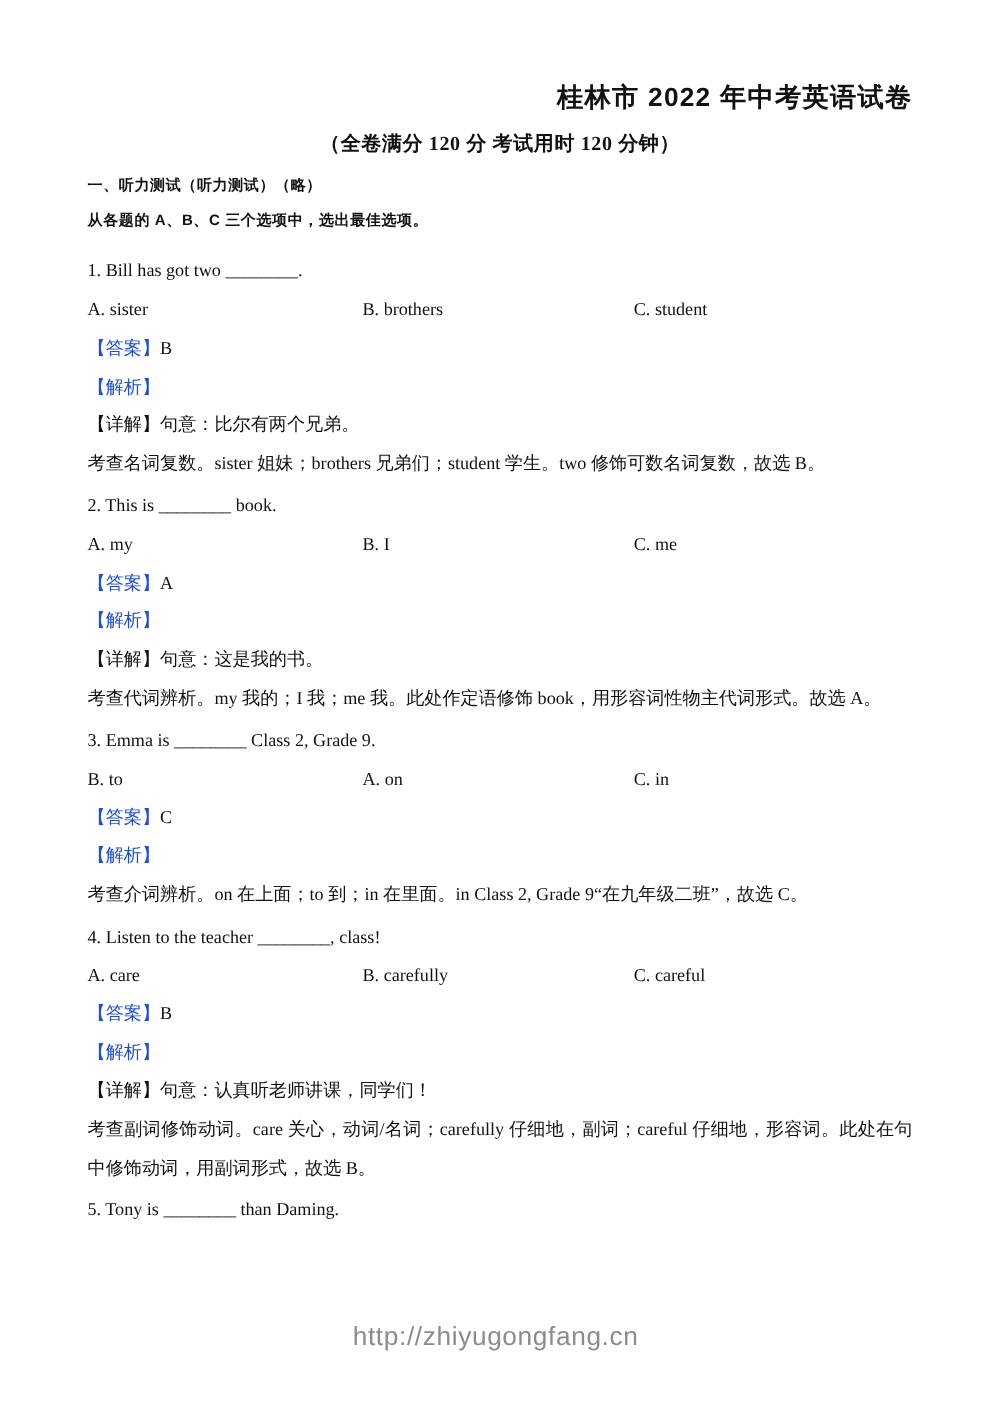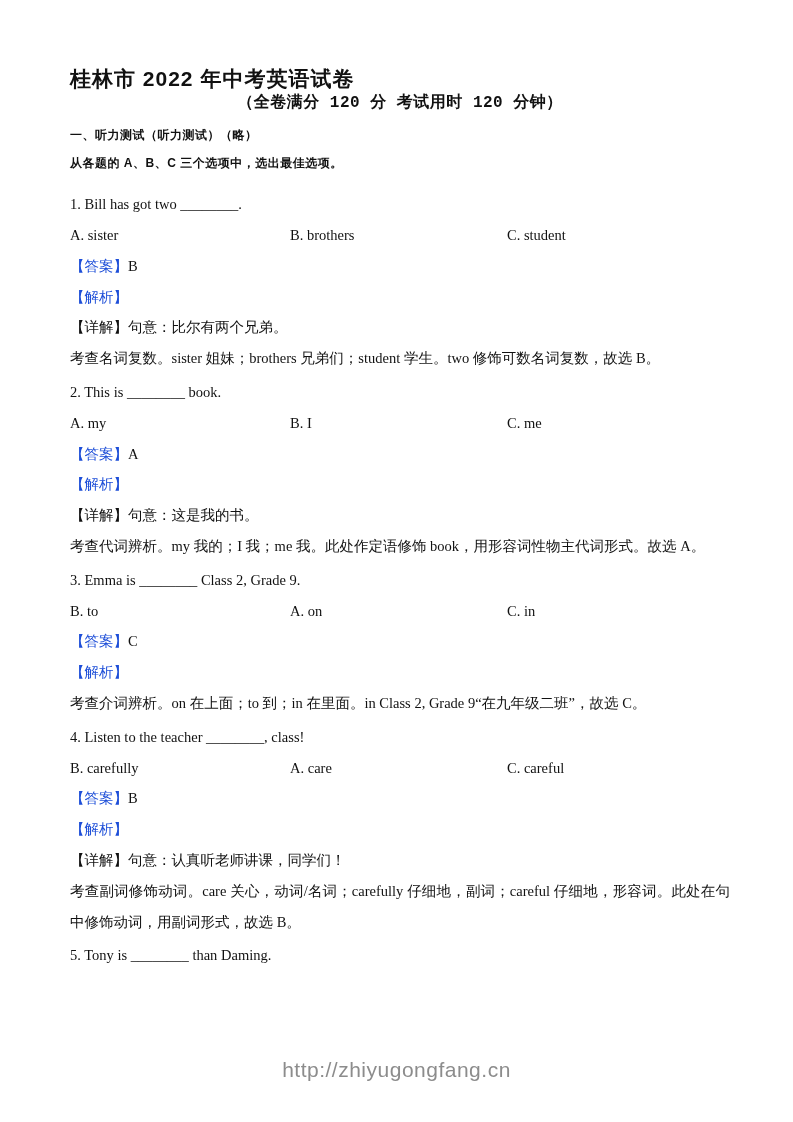--- a/index.html
+++ b/index.html
@@ -11,33 +11,33 @@
     margin: 0 auto;
     background: #ffffff;
     overflow: hidden;
     font-family: "Liberation Serif", serif;
     color: #111111;
   }
   .content {
     padding: 66px 63px 0 70px;
   }
   .doc-title {
-    text-align: left;
+    text-align: right;
     font-size: 21px;
     font-weight: bold;
     font-family: "Liberation Sans", sans-serif;
     letter-spacing: 1px;
     line-height: 1.25;
-    margin-bottom: 0;
+    margin-bottom: 13px;
   }
   .doc-subtitle {
     text-align: center;
     font-size: 16px;
     font-weight: bold;
-    font-family: Liberation Mono, monospace;
+    font-family: Liberation Serif, serif;
     letter-spacing: 0.5px;
     margin-bottom: 8px;
   }
   .section-line {
     font-size: 12px;
     font-weight: bold;
     font-family: Liberation Sans, sans-serif;
     line-height: 28px;
     letter-spacing: 0.5px;
   }
@@ -115,22 +115,22 @@
           <span>C. in</span>
         </div>
         <p><span class="blue">【答案】</span><span>C</span></p>
         <p class="blue">【解析】</p>
         <p>考查介词辨析。on 在上面；to 到；in 在里面。in Class 2, Grade 9“在九年级二班”，故选 C。</p>
       </div>
 
       <div class="question">
         <p>4. Listen to the teacher ________, class!</p>
         <div class="options">
+          <span>A. care</span>
           <span>B. carefully</span>
-          <span>A. care</span>
           <span>C. careful</span>
         </div>
         <p><span class="blue">【答案】</span><span>B</span></p>
         <p class="blue">【解析】</p>
         <p>【详解】句意：认真听老师讲课，同学们！</p>
         <p>考查副词修饰动词。care 关心，动词/名词；carefully 仔细地，副词；careful 仔细地，形容词。此处在句中修饰动词，用副词形式，故选 B。</p>
       </div>
 
       <div class="question">
         <p>5. Tony is ________ than Daming.</p>

